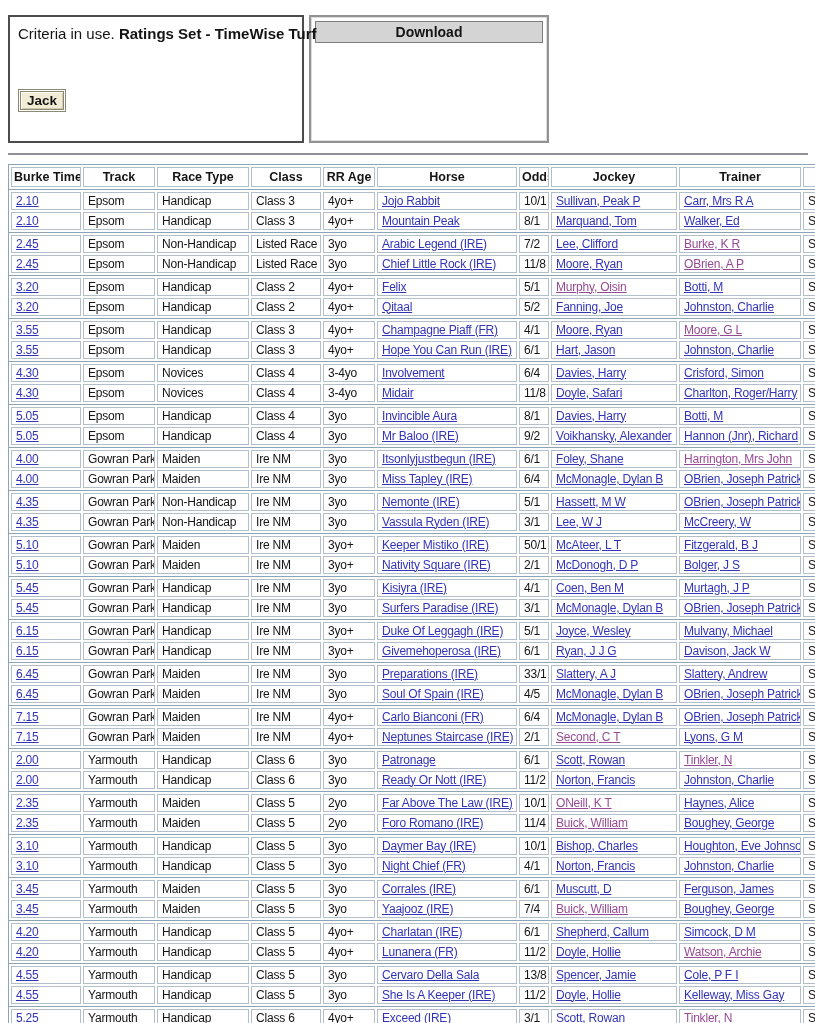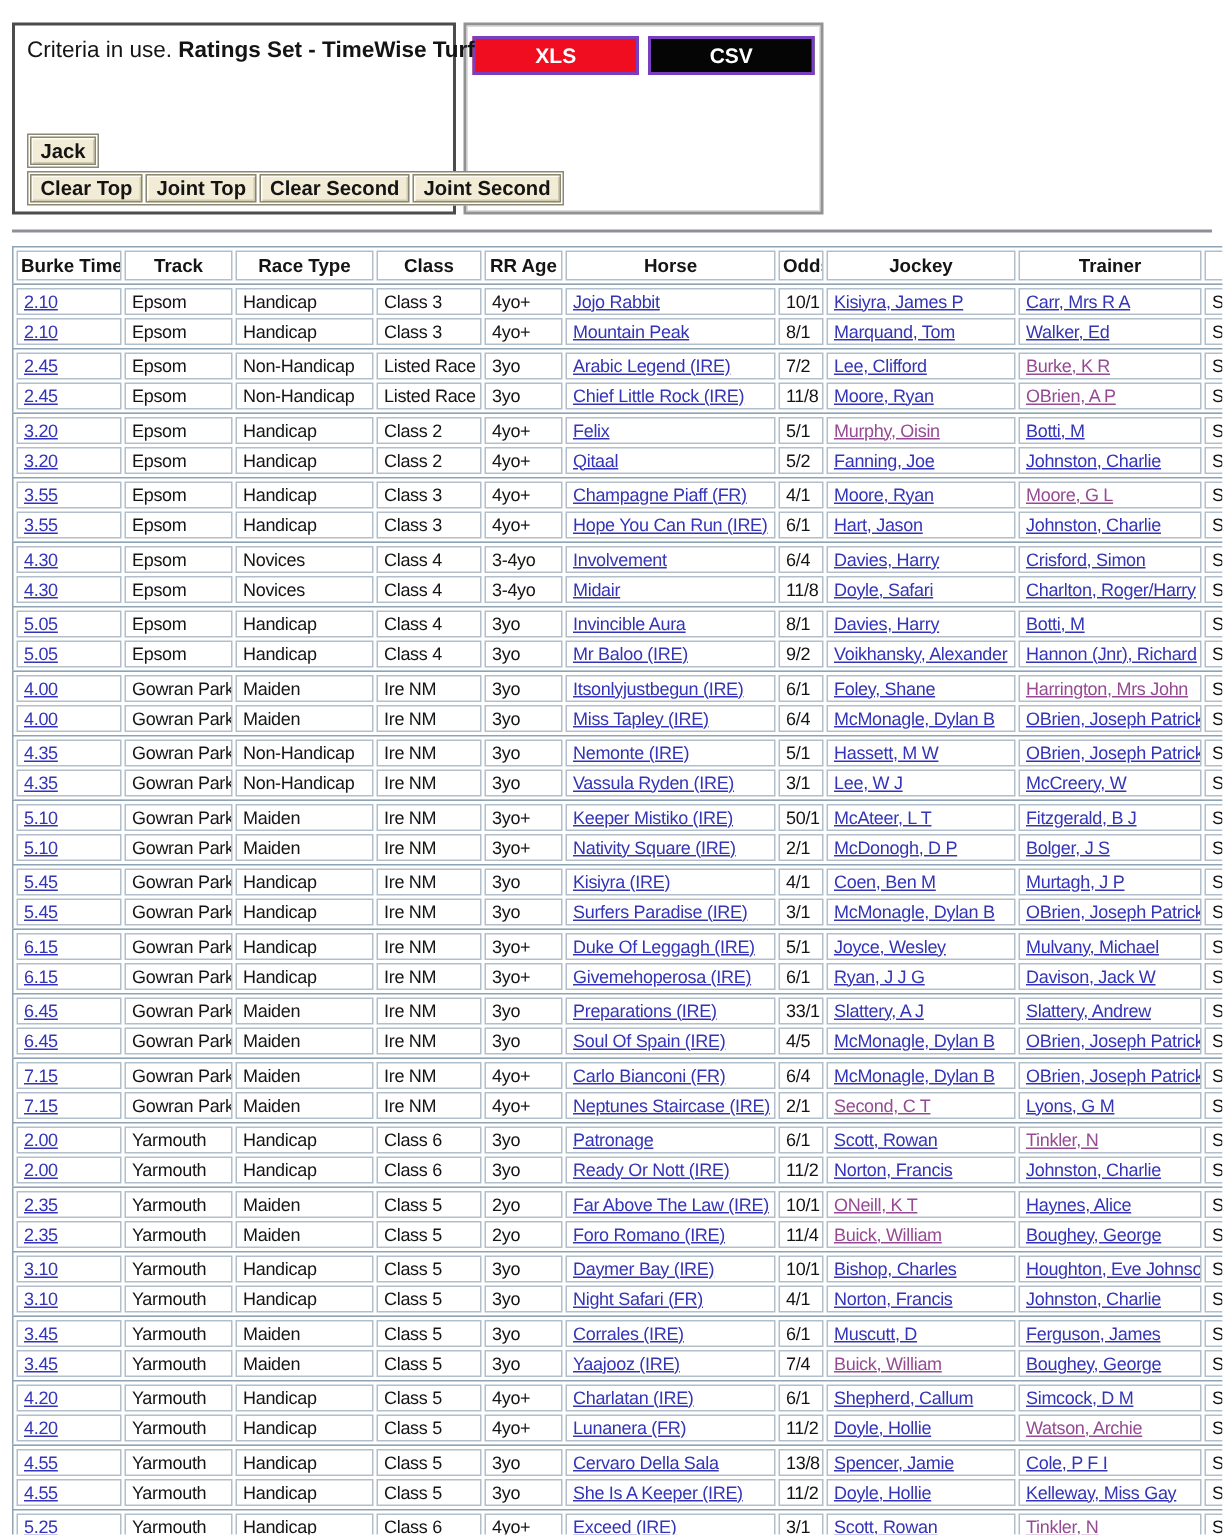--- a/index.html
+++ b/index.html
@@ -59,32 +59,23 @@
   a{color:#3434b8;text-decoration:underline;cursor:pointer;}
   a.visited{color:#964a93;}
 </style>
 </head>
 <body>
 
 <div class="top">
   <div class="criteria-box">
     <div class="criteria-line"><span>Criteria in use. </span><span class="bold">Ratings Set - TimeWise Turf</span></div>
     <span class="rank-wrap"><button class="btn">Jack</button></span>
-    <span class="btn-row">
-      <button class="btn">Clear Top</button>
-      <button class="btn">Joint Top</button>
-      <button class="btn">Clear Second</button>
-      <button class="btn">Joint Second</button>
-    </span>
   </div>
   <div class="download-box">
-    <div class="download-buttons">
-      <div class="dl-btn dl-xls">XLS</div>
-      <div class="dl-btn dl-csv">CSV</div>
-    </div>
+    <div class="download-header">Download</div>
   </div>
 </div>
 
 <hr class="rule">
 
 <div class="table-wrap">
     <table class="race-table">
       <colgroup>
         <col style="width: 70px;">
         <col style="width: 72px;">
@@ -127,21 +118,21 @@
       </colgroup>
       <tbody>
         <tr>
           <td><a href="#">2.10</a></td>
           <td>Epsom</td>
           <td>Handicap</td>
           <td>Class 3</td>
           <td>4yo+</td>
           <td><a href="#">Jojo Rabbit</a></td>
           <td>10/1</td>
-          <td><a href="#">Kisiyra, James P</a></td>
+          <td><a href="#">Sullivan, Peak P</a></td>
           <td><a href="#">Carr, Mrs R A</a></td>
           <td>S</td>
         </tr>
         <tr>
           <td><a href="#">2.10</a></td>
           <td>Epsom</td>
           <td>Handicap</td>
           <td>Class 3</td>
           <td>4yo+</td>
           <td><a href="#">Mountain Peak</a></td>
@@ -737,21 +728,21 @@
           <td><a href="#">Bishop, Charles</a></td>
           <td><a href="#">Houghton, Eve Johnson</a></td>
           <td>S</td>
         </tr>
         <tr>
           <td><a href="#">3.10</a></td>
           <td>Yarmouth</td>
           <td>Handicap</td>
           <td>Class 5</td>
           <td>3yo</td>
-          <td><a href="#">Night Safari (FR)</a></td>
+          <td><a href="#">Night Chief (FR)</a></td>
           <td>4/1</td>
           <td><a href="#">Norton, Francis</a></td>
           <td><a href="#">Johnston, Charlie</a></td>
           <td>S</td>
         </tr>
       </tbody>
     </table>
     <table class="race-table">
       <colgroup>
         <col style="width: 70px;">

